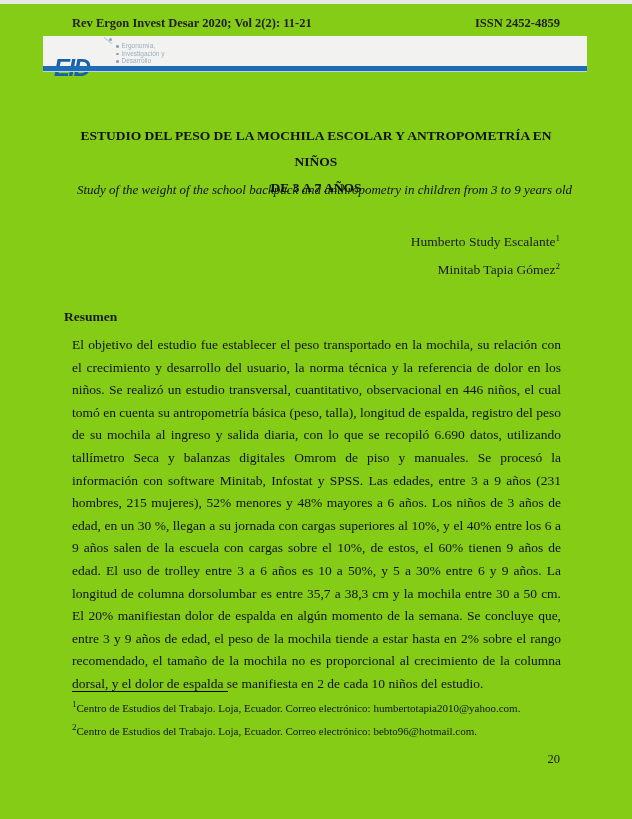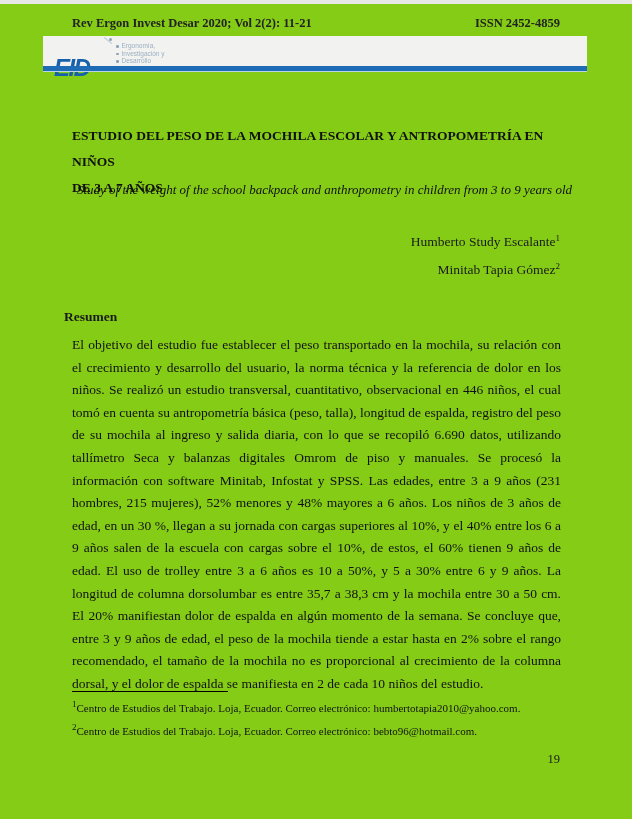--- a/index.html
+++ b/index.html
@@ -43,21 +43,21 @@
     position:absolute; left:66px; top:2px; width:3px; height:3px;
     border-radius:50%; background:#8aa2b8;
   }
   .constellation-line {
     position:absolute; left:60px; top:4px; width:10px; height:1px;
     background:#b7c6d4; transform:rotate(38deg);
   }
   
   .title {
     position:absolute; top:119px; left:72px; width:488px;
-    font-weight:bold; font-size:13.5px;
+    text-align:center; font-weight:bold; font-size:13.5px;
     line-height:26px; color:#111;
   }
   .subtitle-en {
     position:absolute; top:178px; left:60px; width:512px;
     text-align:right; font-style:italic; font-size:13px; color:#111;
   }
   
   .authors {
     position:absolute; top:224px; left:72px; width:488px;
     text-align:right; font-size:13.5px;
@@ -126,15 +126,15 @@
 
   <div class="abstract-body">El objetivo del estudio fue establecer el peso transportado en la mochila, su relación con el crecimiento y desarrollo del usuario, la norma técnica y la referencia de dolor en los niños. Se realizó un estudio transversal, cuantitativo, observacional en 446 niños, el cual tomó en cuenta su antropometría básica (peso, talla), longitud de espalda, registro del peso de su mochila al ingreso y salida diaria, con lo que se recopiló 6.690 datos, utilizando tallímetro Seca y balanzas digitales Omrom de piso y manuales. Se procesó la información con software Minitab, Infostat y SPSS. Las edades, entre 3 a 9 años (231 hombres, 215 mujeres), 52% menores y 48% mayores a 6 años.  Los niños de 3 años de edad, en un 30 %, llegan a su jornada con cargas superiores al 10%, y el 40% entre los 6 a 9 años salen de la escuela con cargas sobre el 10%, de estos, el 60% tienen 9 años de edad. El uso de trolley entre 3 a 6 años es 10 a 50%, y 5 a 30% entre 6 y 9 años. La longitud de columna dorsolumbar es entre 35,7 a 38,3 cm y la mochila entre 30 a 50 cm. El 20% manifiestan dolor de espalda en algún momento de la semana. Se concluye que, entre 3 y 9 años de edad, el peso de la mochila tiende a estar hasta en 2% sobre el rango recomendado, el tamaño de la mochila no es proporcional al crecimiento de la columna dorsal, y el dolor de espalda se manifiesta en 2 de cada 10 niños del estudio.</div>
 
   <div class="footnote-rule"></div>
 
   <div class="footnotes">
     <div><sup>1</sup><span>Centro de Estudios del Trabajo. Loja, Ecuador. Correo electrónico: humbertotapia2010@yahoo.com.</span></div>
     <div><sup>2</sup><span>Centro de Estudios del Trabajo. Loja, Ecuador. Correo electrónico: bebto96@hotmail.com.</span></div>
   </div>
 
-  <div class="page-number">19</div>
+  <div class="page-number">20</div>
 
 </div>
 
 </body></html>

